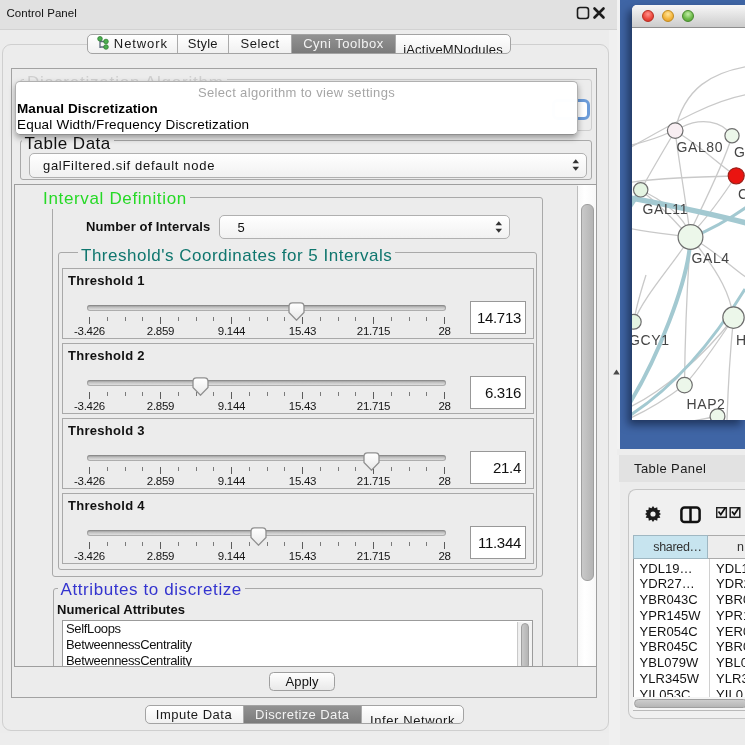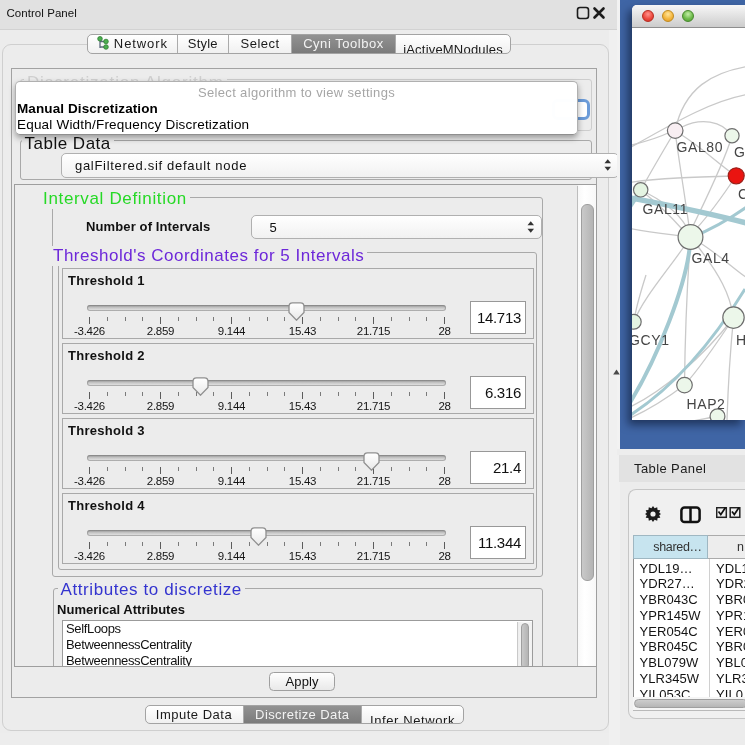--- a/index.html
+++ b/index.html
@@ -21,21 +21,21 @@
   background:linear-gradient(#ffffff,#f0f0f0); overflow:hidden; }
 .seg .s { display:flex; align-items:center; justify-content:center; font-size:13px;
   letter-spacing:0.4px; color:#1a1a1a; border-right:1px solid #ababab; white-space:nowrap; }
 .seg .s:last-child { border-right:none;margin-top:12px; }
 .seg .sel { background:linear-gradient(#929292,#7b7b7b); color:#f3f3f3; }
 
 .grp { position:absolute; border:1px solid #a9a9a9; border-radius:3px; }
 .gtitle { position:absolute; background:#ececec; padding:0 3px; font-size:17px; white-space:nowrap; }
 
 .combo { position:absolute; border:1px solid #b0b0b0; border-radius:5px;
-  background:linear-gradient(#ffffff,#f1f1f1); font-size:13px; color:#111;margin-left:32px; }
+  background:linear-gradient(#ffffff,#f1f1f1); font-size:13px; color:#111; }
 .combo .cv { position:absolute; left:12px; top:50%; transform:translateY(-50%); letter-spacing:0.55px;}
 .combo .ar { position:absolute; right:7px; top:50%; transform:translateY(-50%); width:7.5px; height:12.5px; }
 
 .track { position:absolute; height:6px; border-radius:3px;
   background:linear-gradient(#8e8e8e,#c6c6c6 45%,#e9e9e9); box-shadow:inset 0 0 0 1px rgba(130,130,130,0.55); }
 .thumb { position:absolute; width:17px; height:19px; }
 .tick { position:absolute; width:1px; background:#5c5c5c; }
 .tlab { position:absolute; font-size:11.5px; color:#151515; transform:translateX(-50%); letter-spacing:-0.3px; }
 .vbox { position:absolute; left:470px; width:56px; height:33px; background:#fff;
   border:1px solid #989898; font-size:15px; color:#111; text-align:right; line-height:31px; padding-right:4px; letter-spacing:-0.3px; }
@@ -123,21 +123,21 @@
     <div class="abs" style="left:86px;top:219px;font-size:13px;font-weight:bold;color:#111;letter-spacing:0.12px">Number of Intervals</div>
     <div class="combo" style="left:218.5px;top:215px;width:291.5px;height:24px">
       <span class="cv" style="left:18px">5</span>
       <svg class="ar" viewBox="0 0 9 14">
           <path d="M4.5 0 L8.4 5 H0.6 Z" fill="#333"></path>
           <path d="M4.5 14 L8.4 9 H0.6 Z" fill="#333"></path>
         </svg>
     </div>
 
     <div class="grp" style="left:58px;top:252px;width:479px;height:317.5px"></div>
-    <div class="gtitle" style="left:50px;top:245.5px;color:#6d28d9;letter-spacing:0.51px">Threshold's Coordinates for 5 Intervals</div>
+    <div class="gtitle" style="left:78px;top:245.5px;color:#0f766e;letter-spacing:0.51px">Threshold's Coordinates for 5 Intervals</div>
 
     <div id="thresholds">
     <svg width="0" height="0">
           <defs>
             <linearGradient id="tg" x1="0" y1="0" x2="0" y2="1">
               <stop offset="0" stop-color="#ffffff"></stop>
               <stop offset="0.5" stop-color="#f4f4f4"></stop>
               <stop offset="1" stop-color="#e8e8e8"></stop>
             </linearGradient>
           </defs>

